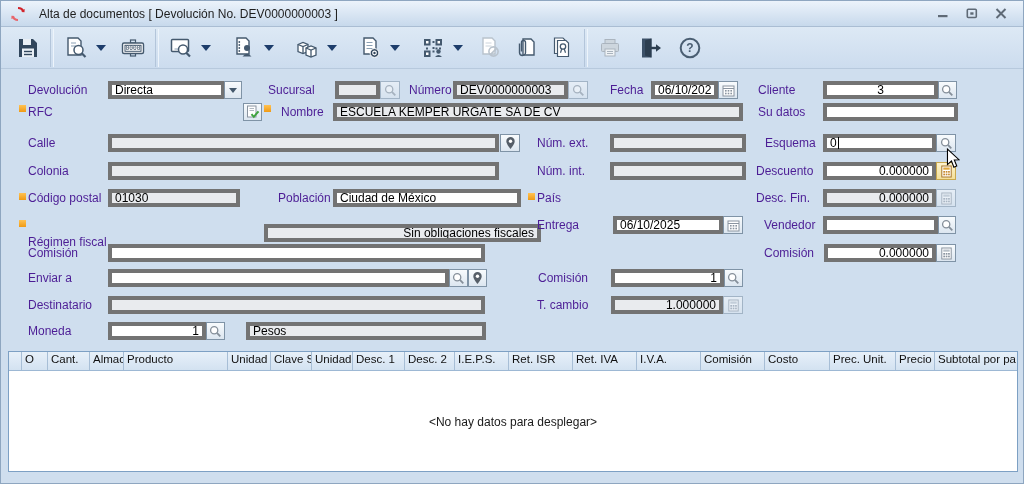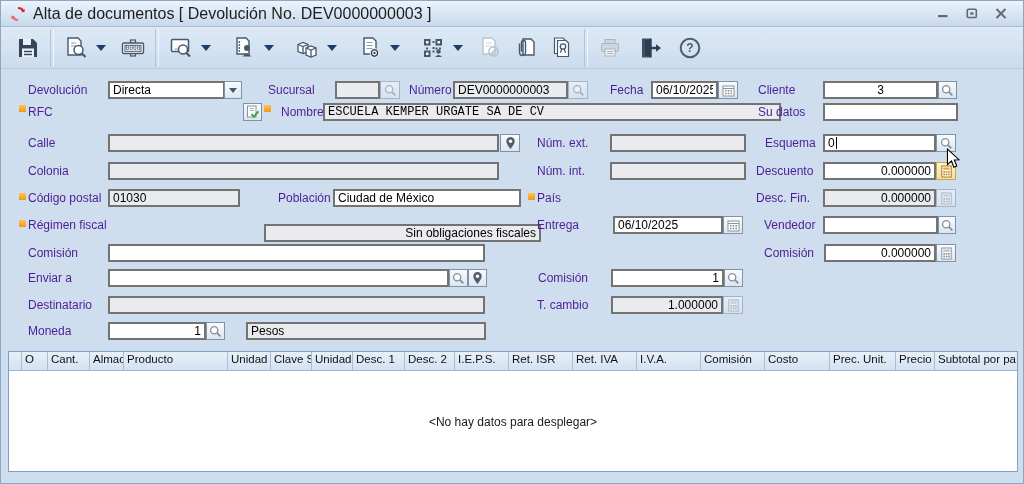--- a/index.html
+++ b/index.html
@@ -1,33 +1,33 @@
 <!DOCTYPE html>
 <html><head>
 <meta charset="utf-8">
 <style>
   html,body{margin:0;padding:0;background:#f2f2f2;font-family:"Liberation Sans",sans-serif;}
   .window{position:relative;width:1024px;height:484px;background:#cfdeee;border:1px solid #8ea6c0;box-sizing:border-box;overflow:hidden;}
   
   .titlebar{position:absolute;left:0;top:0;right:0;height:26px;background:linear-gradient(#ecf3fb,#c7d9ec);border-bottom:1px solid #aabdd3;display:flex;align-items:center;padding-left:9px;box-sizing:border-box;}
-  .title{font-size:16px;color:#1e1e1e;margin-left:7px;}
+  .title{font-size:12px;color:#1e1e1e;margin-left:13px;}
   .winctl{position:absolute;right:16px;top:7px;display:flex;gap:17px;align-items:center;}
   .winctl span{display:flex;align-items:center;justify-content:center;}
   
   .toolbar{position:absolute;left:0;top:26px;right:0;height:42px;background:linear-gradient(#dde9f5,#ccdcee);border-bottom:1px solid #b7c9dd;display:flex;align-items:center;padding-left:12px;box-sizing:border-box;}
   .tbtn{width:30px;height:34px;display:flex;align-items:center;justify-content:center;background:transparent;border:none;padding:0;cursor:default;}
   .tarrow{width:14px;height:34px;display:flex;align-items:center;justify-content:center;background:transparent;border:none;padding:0;margin-left:3px;cursor:default;}
   .tarrow i{width:0;height:0;border-left:5px solid transparent;border-right:5px solid transparent;border-top:6px solid #1d3d6b;}
   .tsep{width:2px;height:38px;border-left:1px solid #b3c5da;border-right:1px solid #edf4fb;margin:0 7px;}
   .mlg{margin-left:16px;} .mmd{margin-left:10px;} .msm{margin-left:6px;}
   
   .form{position:absolute;left:0;top:68px;right:0;bottom:0;}
   .lbl{position:absolute;font-size:12px;white-space:nowrap;color:#4c1d95;}
   .req{position:absolute;width:7px;height:7px;background:linear-gradient(#ffc253,#f09a14);}
-  .inp{position:absolute;height:18px;box-sizing:border-box;border:2px solid #737373;background:#fff;font:12px "Liberation Sans",sans-serif;padding:0 3px;color:#000;outline:none;}
+  .inp{position:absolute;height:18px;box-sizing:border-box;border:4px solid #737373;background:#fff;font:12px "Liberation Sans",sans-serif;padding:0 3px;color:#000;outline:none;}
   .gray{background:#e9ebee;}
   .rt{text-align:right;} .ct{text-align:center;}
   .dinp{display:flex;align-items:center;}
   .caret{width:1px;height:12px;background:#000;display:inline-block;margin-left:1px;}
   .btn{position:absolute;height:18px;box-sizing:border-box;border:1px solid #7f93a6;background:linear-gradient(#f8fbfd,#dce6f0);display:flex;align-items:center;justify-content:center;padding:0;cursor:default;}
   .btn.hot{background:linear-gradient(#fdf3cd,#f3df9a);border-color:#c9a84e;}
   .btn.dis{opacity:.55;}
   .tri{width:0;height:0;border-left:4px solid transparent;border-right:4px solid transparent;border-top:5px solid #44586c;}
   
   .grid{position:absolute;left:7px;top:350px;width:1010px;height:121px;border:1px solid #7da0c4;background:#fff;box-sizing:border-box;}
@@ -284,21 +284,21 @@
     <button class="btn" style="left:242px;top:34px;width:19px">
         <svg width="14" height="14" viewBox="0 0 14 14">
           <rect x="1.5" y="1" width="8.5" height="11" fill="#fff" stroke="#8a94a0"></rect>
           <line x1="3.5" y1="3.5" x2="8" y2="3.5" stroke="#b0b8c0"></line>
           <line x1="3.5" y1="5.5" x2="8" y2="5.5" stroke="#b0b8c0"></line>
           <path d="M5.5 9.2l2.3 2.6 4.7-5.4" fill="none" stroke="#3fa33f" stroke-width="2"></path>
         </svg>
       </button>
     <span class="req" style="left:263px;top:36px"></span>
     <span class="lbl" style="left:280px;top:36px">Nombre</span>
-    <input class="inp gray" style="left: 322px; top: 34px; width: 458px; font-family: Liberation Mono, monospace;" value="ESCUELA KEMPER URGATE SA DE CV">
+    <input class="inp gray" style="left: 332px; top: 34px; width: 410px;" value="ESCUELA KEMPER URGATE SA DE CV">
     <span class="lbl" style="left:757px;top:36px">Su datos</span>
     <input class="inp" style="left: 822px; top: 34px; width: 135px;" value="">
 
     <span class="lbl" style="left:27px;top:67px">Calle</span>
     <input class="inp gray" style="left: 107px; top: 65px; width: 391px;" value="">
     <button class="btn" style="left:499px;top:65px;width:20px">
         <svg width="11" height="14" viewBox="0 0 11 14">
           <path d="M5.5 1a4.2 4.2 0 0 1 4.2 4.2C9.7 8 5.5 13 5.5 13S1.3 8 1.3 5.2A4.2 4.2 0 0 1 5.5 1z" fill="#555e68"></path>
           <circle cx="5.5" cy="5.2" r="1.7" fill="#fff"></circle>
         </svg>
@@ -356,21 +356,21 @@
             <rect x="5.7" y="6" width="1.7" height="1.7"></rect>
             <rect x="8.1" y="6" width="1.7" height="1.7"></rect>
             <rect x="3.3" y="8.6" width="1.7" height="1.7"></rect>
             <rect x="5.7" y="8.6" width="1.7" height="1.7"></rect>
             <rect x="8.1" y="8.6" width="1.7" height="1.7"></rect>
           </g>
         </svg>
       </button>
 
     <span class="req" style="left:18px;top:151px"></span>
-    <span class="lbl" style="left:27px;top:149px">Régimen fiscal</span>
+    <span class="lbl" style="left:27px;top:166px">Régimen fiscal</span>
     <input class="inp gray" style="left: 263px; top: 155px; width: 277px; text-align: right;" value="Sin obligaciones fiscales">
     <span class="lbl" style="left:536px;top:149px">Entrega</span>
     <input class="inp" style="left: 612px; top: 147px; width: 110px;" value="06/10/2025">
     <button class="btn" style="left:722px;top:147px;width:20px">
         <svg width="13" height="13" viewBox="0 0 13 13">
           <rect x="1" y="2" width="11" height="10" fill="#fff" stroke="#8a94a0"></rect>
           <line x1="1" y1="4.5" x2="12" y2="4.5" stroke="#8a94a0"></line>
           <g fill="#8a94a0">
             <rect x="3" y="6" width="1.6" height="1.6"></rect>
             <rect x="5.7" y="6" width="1.6" height="1.6"></rect>

